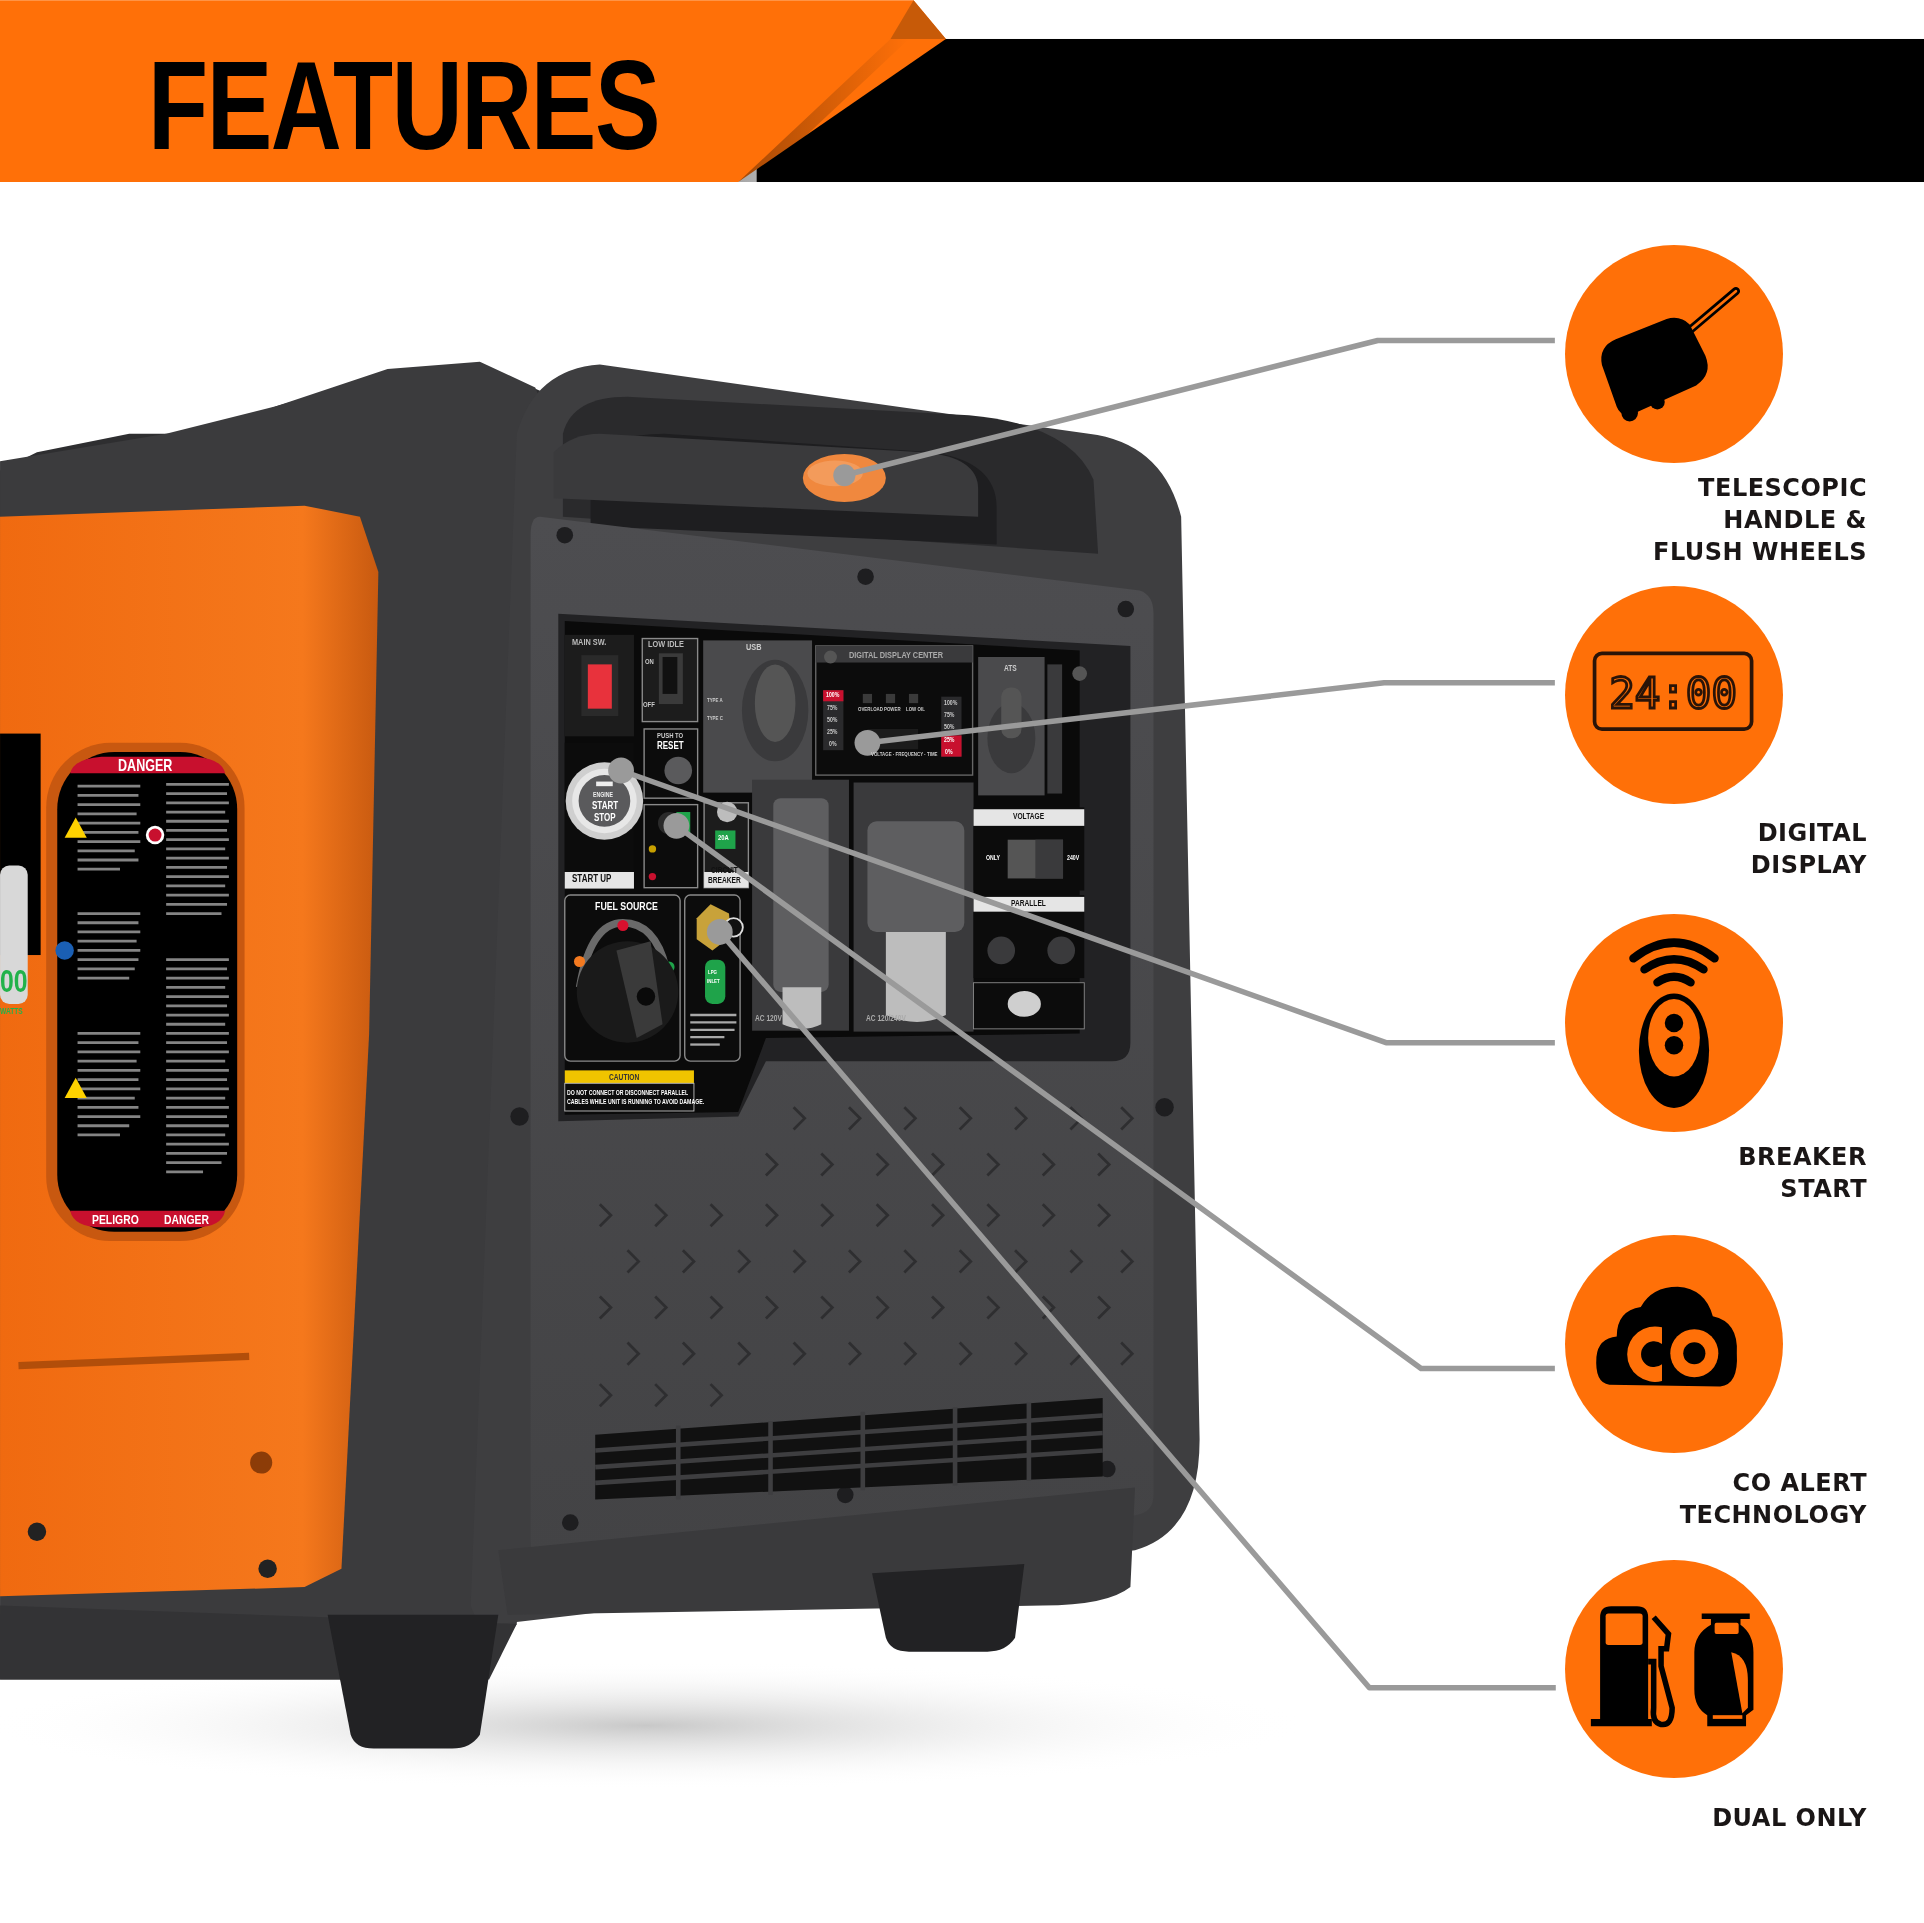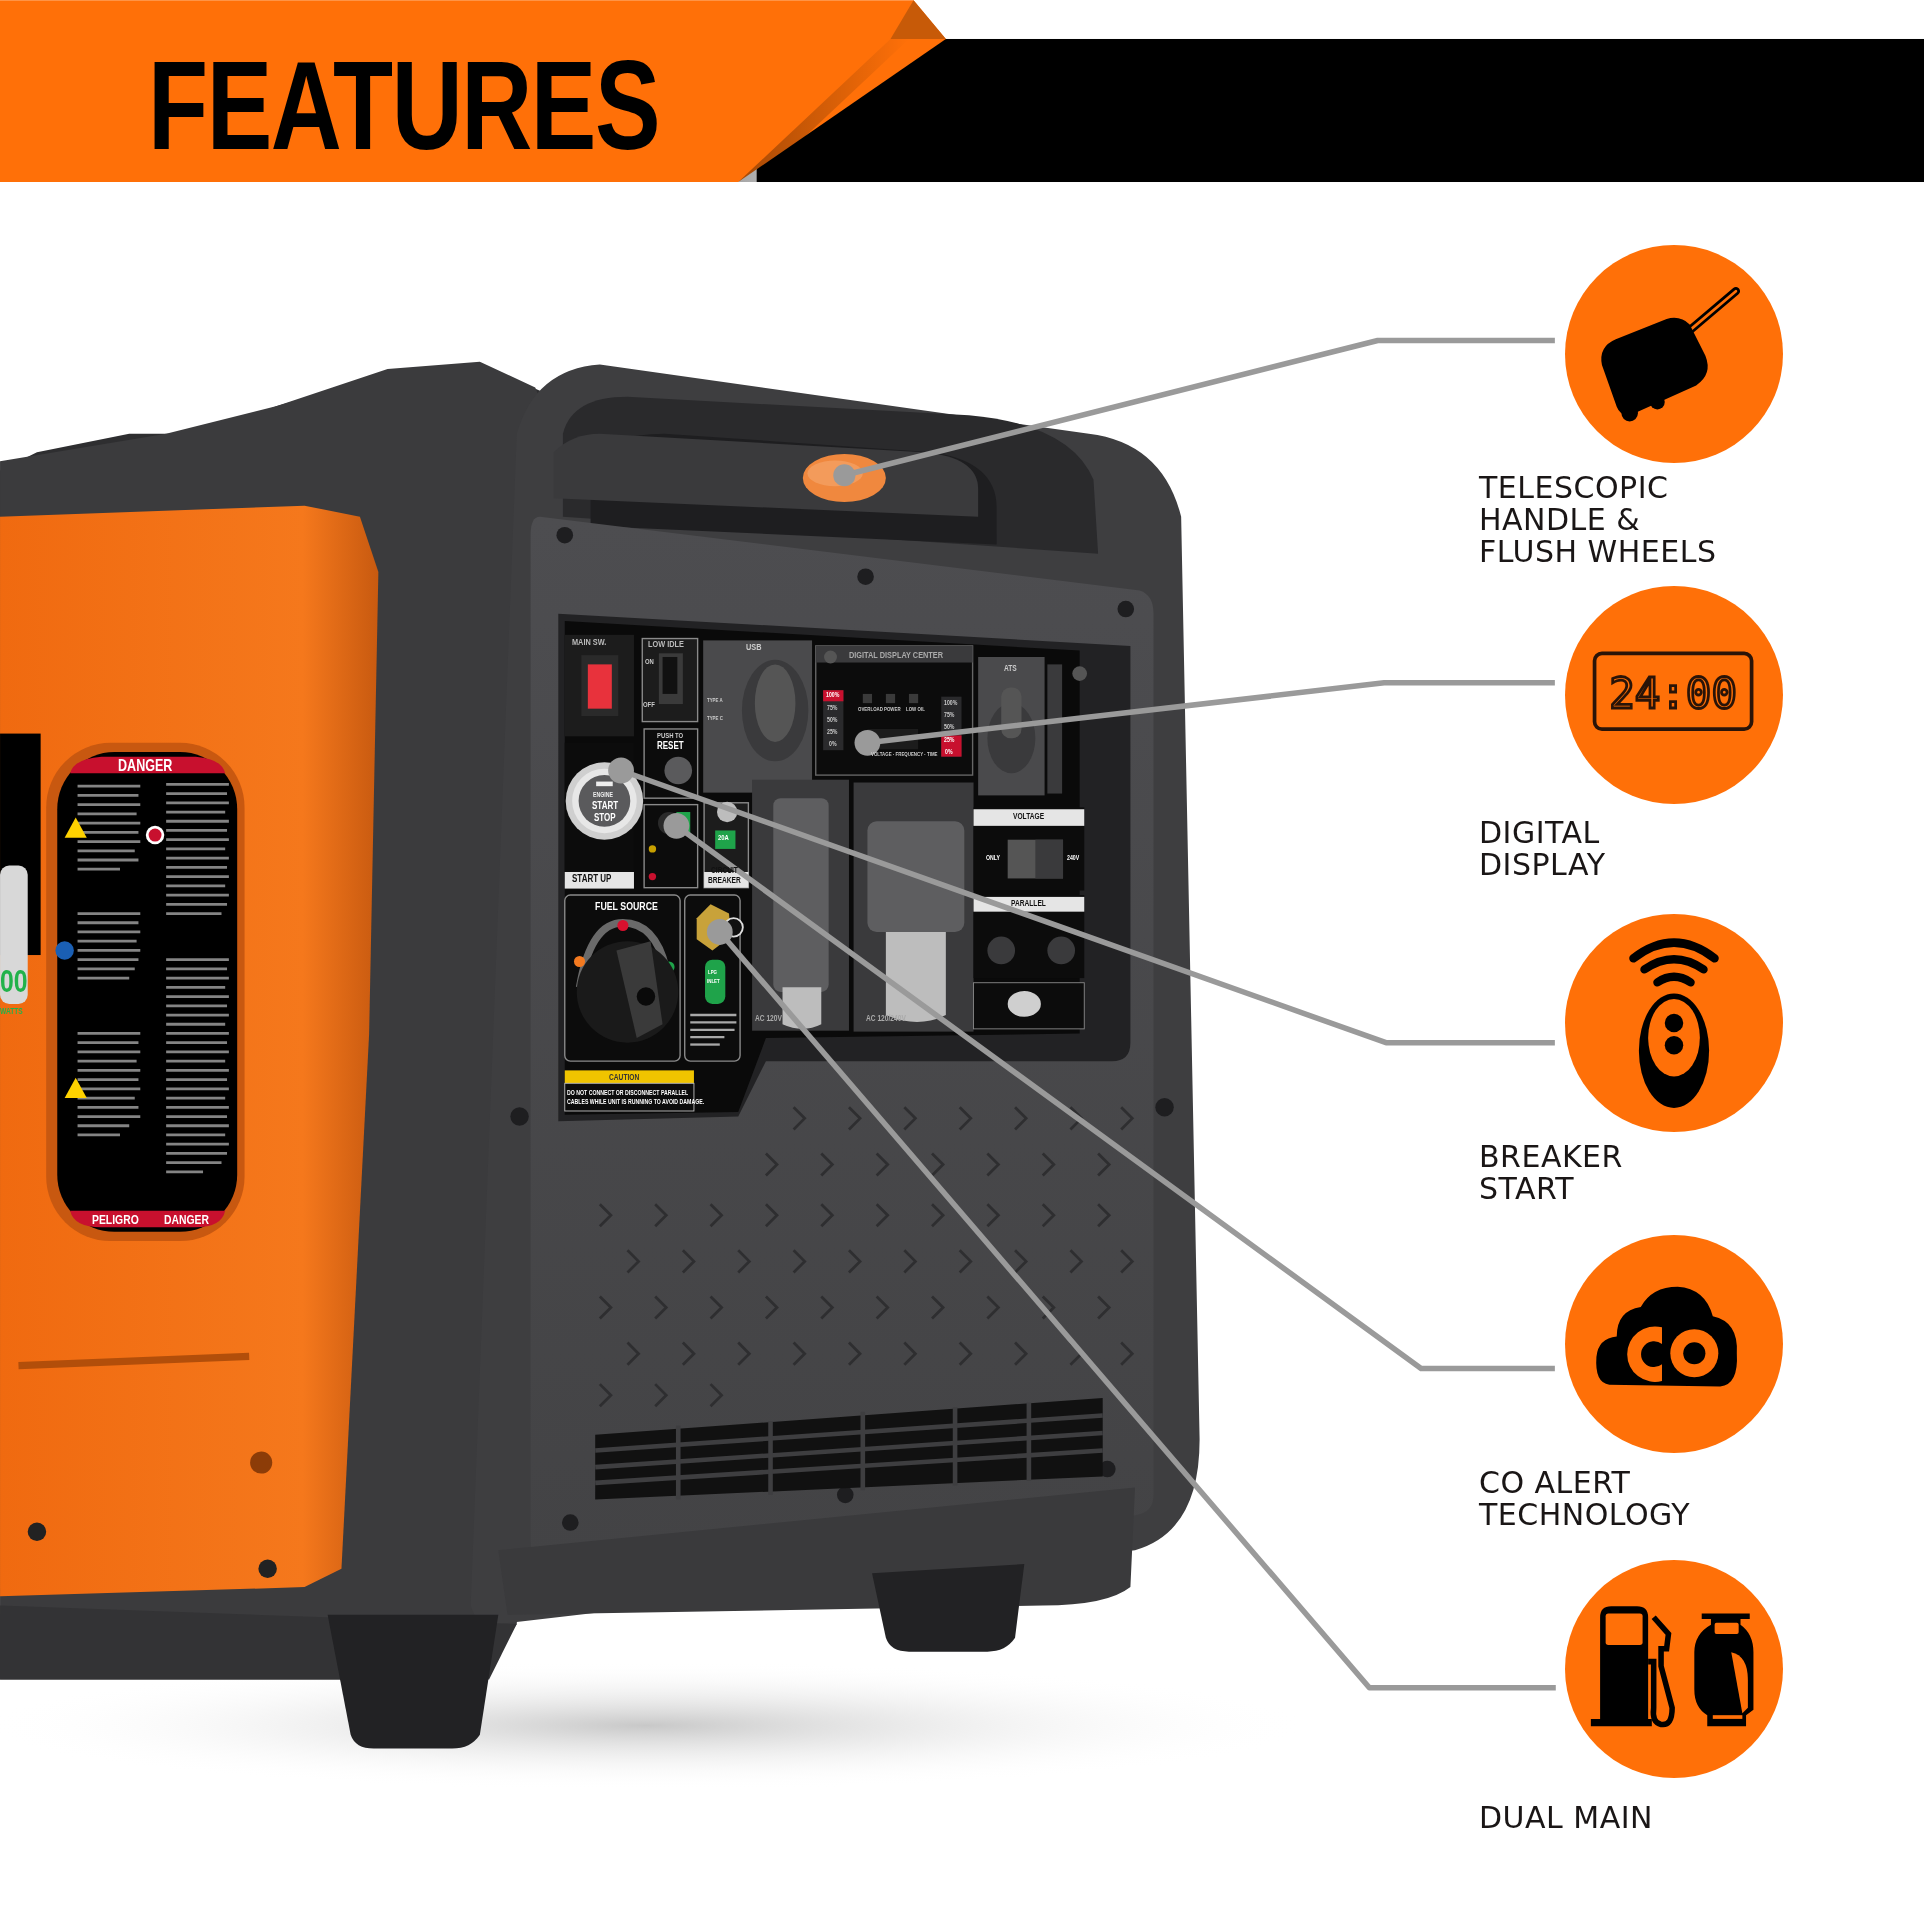--- a/index.html
+++ b/index.html
@@ -5,21 +5,21 @@
   html,body{margin:0;padding:0;background:#ffffff;}
   body{width:1924px;height:1923px;position:relative;overflow:hidden;font-family:"Liberation Sans","DejaVu Sans",sans-serif;}
   .banner{position:absolute;left:0;top:0;width:1596px;height:185px;}
   .banner svg{position:absolute;left:0;top:0;}
   .banner-title{position:absolute;left:148px;top:37px;font-family:"Liberation Sans",sans-serif;font-weight:700;font-size:126px;line-height:138px;color:#000;letter-spacing:-1.8px;transform:scaleX(0.78);transform-origin:left center;}
   .stage{position:absolute;left:0;top:0;width:1924px;height:1923px;}
   .stage svg{position:absolute;left:0;top:0;}
   .feature{position:absolute;width:388px;text-align:center;}
   .feature .circle{position:absolute;width:218px;height:218px;border-radius:50%;background:#ff7008;}
   .feature .circle svg{position:absolute;left:0;top:0;}
-  .feature .label{position:absolute;left:0;width:388px;text-align:left;font-family:"DejaVu Sans",sans-serif;font-weight:400;font-size:30px;line-height:32px;color:#1a1616;letter-spacing:0.5px;white-space:pre-line;}
+  .feature .label{position:absolute;left:0;width:388px;text-align:right;font-family:"DejaVu Sans",sans-serif;font-weight:700;font-size:24px;line-height:32px;color:#1a1616;letter-spacing:0.5px;white-space:pre-line;}
   .panel-text{position:absolute;font-family:"Liberation Sans",sans-serif;font-weight:700;color:#e9e9e9;white-space:nowrap;transform:scaleX(0.8);transform-origin:left center;}
   .danger-head{position:absolute;font-family:"Liberation Sans",sans-serif;font-weight:700;color:#fff;white-space:nowrap;transform:scaleX(0.8);transform-origin:left center;}
 </style>
 </head>
 <body>
 
 <div class="stage">
 <svg width="1924" height="1923" viewBox="0 0 2085 2084" xmlns="http://www.w3.org/2000/svg">
   <defs>
     <linearGradient id="bodyGrad" x1="0" y1="0" x2="1" y2="0">
@@ -483,15 +483,15 @@
     <svg width="218" height="218" viewBox="0 0 236 236">
       <path d="M38,172 L38,62 Q38,50 50,50 L78,50 Q90,50 90,62 L90,172 L94,172 L94,180 L28,180 L28,172 Z" fill="#000"></path>
       <rect x="44" y="58" width="40" height="34" rx="3" fill="#ff7008"></rect>
       <path d="M96,62 L112,80 L110,96 L104,96 L104,115 L116,160 Q116,180 104,178 Q94,176 96,160 L96,110 L90,110" stroke="#000" stroke-width="6" fill="none"></path>
       <path d="M148,58 L200,58 L200,64 L190,64 L190,70 Q204,80 204,100 L204,162 L196,168 L196,180 L154,180 L154,168 Q140,160 140,140 L140,100 Q140,80 158,70 L158,64 L148,64 Z" fill="#000"></path>
       <rect x="162" y="68" width="26" height="12" rx="2" fill="#ff7008"></rect>
       <path d="M180,100 Q198,104 198,130 L198,160 L192,166 Z" fill="#ff7008"></path>
       <rect x="160" y="168" width="32" height="4" fill="#ff7008"></rect>
     </svg>
   </div>
-  <div class="label" style="top:242px;">DUAL MAIN</div>
+  <div class="label" style="top:242px;">DUAL ONLY</div>
 </div>
 
 
 </body></html>

